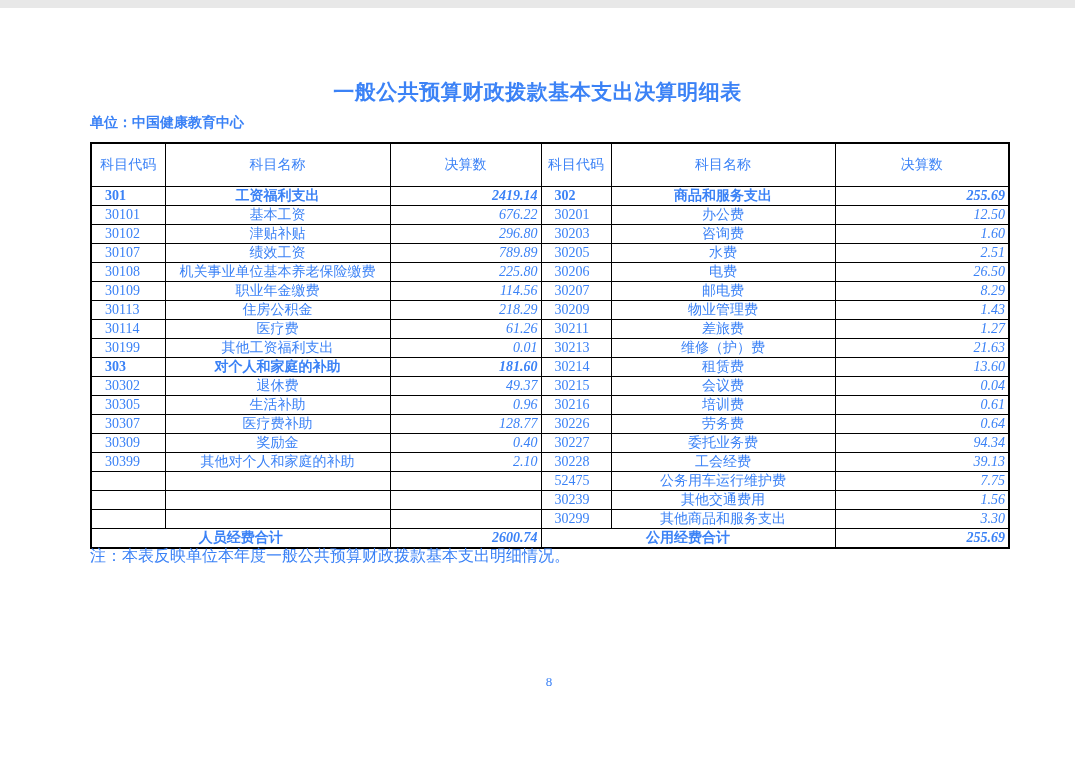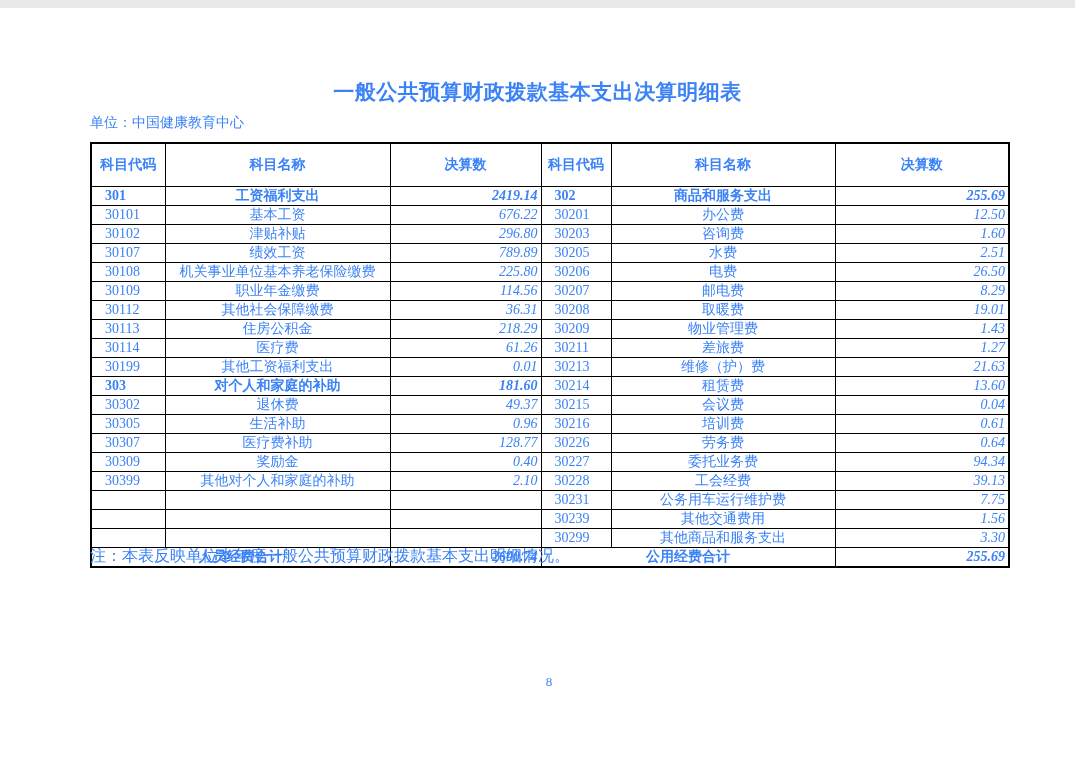--- a/index.html
+++ b/index.html
@@ -22,20 +22,21 @@
     text-align: center;
     font-size: 21px;
     font-weight: bold;
     letter-spacing: 0.5px;
   }
   .unit-line {
     position: absolute;
     top: 106px;
     left: 90px;
     font-size: 14px;
+    font-weight: bold;
   }
   .table-wrap {
     position: absolute;
     top: 134px;
     left: 90px;
   }
   table {
     border-collapse: collapse;
     table-layout: fixed;
     width: 918px;
@@ -43,21 +44,21 @@
   }
   th, td {
     border: 1px solid #000;
     overflow: hidden;
     white-space: nowrap;
     font-size: 14px;
     vertical-align: middle;
   }
   thead th {
     height: 38px;
-    font-weight: bold;
+    font-weight: normal;
     text-align: center;
     padding: 12px 2px;
   }
   tbody td {
     height: 18px;
     line-height: 18px;
     padding: 0 2px;
   }
   td.code { text-align: left; padding-left: 13px; }
   td.name { text-align: center; padding-left: 2px; }
@@ -155,28 +156,20 @@
   </tr>
           <tr>
     <td class="code">30109</td>
     <td class="name sub">职业年金缴费</td>
     <td class="val">114.56</td>
     <td class="code">30207</td>
     <td class="name sub">邮电费</td>
     <td class="val">8.29</td>
   </tr>
           <tr>
-    <td class="code">30112</td>
-    <td class="name sub">其他社会保障缴费</td>
-    <td class="val">36.31</td>
-    <td class="code">30208</td>
-    <td class="name sub">取暖费</td>
-    <td class="val">19.01</td>
-  </tr>
-          <tr>
     <td class="code">30113</td>
     <td class="name sub">住房公积金</td>
     <td class="val">218.29</td>
     <td class="code">30209</td>
     <td class="name sub">物业管理费</td>
     <td class="val">1.43</td>
   </tr>
           <tr>
     <td class="code">30114</td>
     <td class="name sub">医疗费</td>
@@ -238,21 +231,21 @@
     <td class="name sub">其他对个人和家庭的补助</td>
     <td class="val">2.10</td>
     <td class="code">30228</td>
     <td class="name sub">工会经费</td>
     <td class="val">39.13</td>
   </tr>
           <tr>
     <td class="code"></td>
     <td class="name"></td>
     <td class="val"></td>
-    <td class="code">30231</td>
+    <td class="code">52475</td>
     <td class="name sub">公务用车运行维护费</td>
     <td class="val">7.75</td>
   </tr>
           <tr>
     <td class="code"></td>
     <td class="name"></td>
     <td class="val"></td>
     <td class="code">30239</td>
     <td class="name sub">其他交通费用</td>
     <td class="val">1.56</td>

